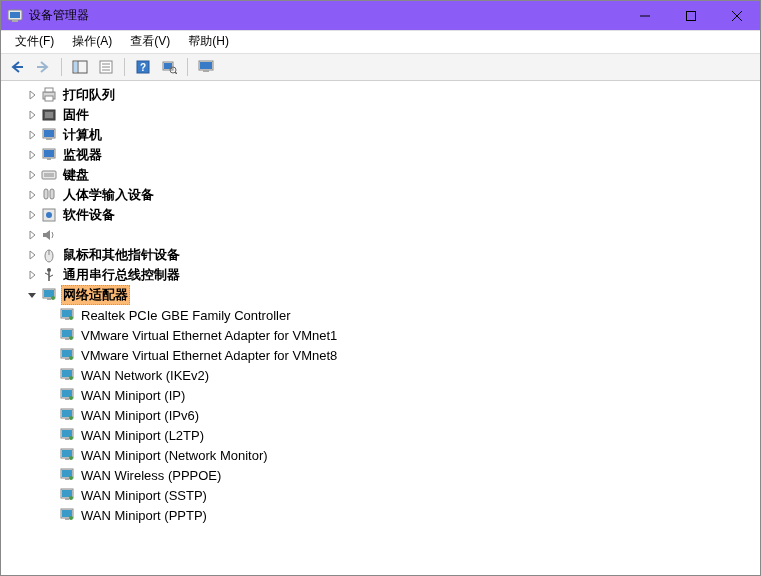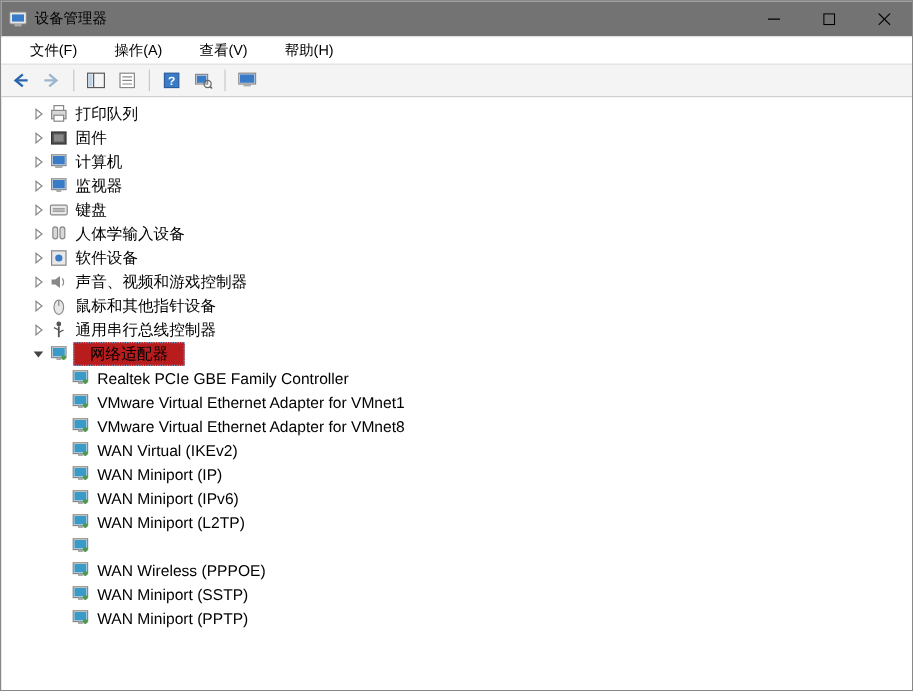--- a/index.html
+++ b/index.html
@@ -9,21 +9,21 @@
     font-size: 12px;
     background: #fff;
     color: #000;
     width: 761px;
     height: 576px;
     overflow: hidden;
     border: 1px solid #888;
   }
   .titlebar {
     height: 30px;
-    background: #737373;
+    background: #8b5cf6;
     display: flex;
     align-items: center;
     padding-left: 6px;
     border-bottom: 1px solid #e0e0e0;
   }
   .titlebar .app-icon {
     width: 16px; height: 16px;
     margin-right: 6px;
     display: inline-flex;
     align-items: center;
@@ -35,23 +35,22 @@
     width: 46px; height: 30px;
     display: flex; align-items: center; justify-content: center;
     font-family: "Segoe UI Symbol", sans-serif;
     font-size: 11px;
   }
   .win-btn.close { width: 46px; }
   .win-btn svg { display:block; }
   .menubar {
     height: 22px;
     display: flex;
-    align-items: center;
-    padding-left: 16px;
-    gap: 15px;
+    padding-left: 6px;
+    gap: 2px;
     background: #fff;
   }
   .menubar .menu-item {
     padding: 2px 8px;
     font-size: 12px;
   }
   .toolbar {
     height: 28px;
     background: #f4f4f4;
     border-top: 1px solid #e0e0e0;
@@ -92,25 +91,25 @@
   .node-icon {
     width: 16px; height: 16px;
     margin-right: 4px;
     display:flex; align-items:center; justify-content:center;
   }
   .node-label {
     font-size: 13px;
     padding: 1px 2px;
   }
   .node-label.selected {
-    background: #b91c1c;
+    background: #fdba74;
     border: 1px dotted #7aa7d8;
-    padding: 0 13px;
-  }
-  .indent-0 { padding-left: 16px; }
+    padding: 0 1px;
+  }
+  .indent-0 { padding-left: 16px; font-weight: bold; }
   .indent-1 { padding-left: 34px; }
   .indent-1 .expander { visibility: hidden; }
 </style>
 </head>
 <body>
 
 <div class="titlebar">
   <span class="app-icon">
     <svg width="16" height="16" viewBox="0 0 16 16">
       <rect x="1" y="2" width="14" height="10" rx="1" fill="#e8e8e8" stroke="#888"></rect>
@@ -296,21 +295,20 @@
         <span class="expander">
           <svg width="10" height="10">
             <path d="M3 1 L8 5 L3 9 Z" fill="none" stroke="#888"></path>
           </svg>
         </span>
         <span class="node-icon">
           <svg width="16" height="16" viewBox="0 0 16 16">
             <use href="#ico-sound"></use>
           </svg>
         </span>
-        <span class="node-label">声音、视频和游戏控制器</span>
       </div>
       <div class="tree-row indent-0">
         <span class="expander">
           <svg width="10" height="10">
             <path d="M3 1 L8 5 L3 9 Z" fill="none" stroke="#888"></path>
           </svg>
         </span>
         <span class="node-icon">
           <svg width="16" height="16" viewBox="0 0 16 16">
             <use href="#ico-mouse"></use>
@@ -371,21 +369,21 @@
         </span>
         <span class="node-label">VMware Virtual Ethernet Adapter for VMnet8</span>
       </div>
       <div class="tree-row indent-1">
         <span class="expander"></span>
         <span class="node-icon">
           <svg width="16" height="16" viewBox="0 0 16 16">
             <use href="#ico-network"></use>
           </svg>
         </span>
-        <span class="node-label">WAN Virtual (IKEv2)</span>
+        <span class="node-label">WAN Network (IKEv2)</span>
       </div>
       <div class="tree-row indent-1">
         <span class="expander"></span>
         <span class="node-icon">
           <svg width="16" height="16" viewBox="0 0 16 16">
             <use href="#ico-network"></use>
           </svg>
         </span>
         <span class="node-label">WAN Miniport (IP)</span>
       </div>
@@ -407,20 +405,21 @@
         </span>
         <span class="node-label">WAN Miniport (L2TP)</span>
       </div>
       <div class="tree-row indent-1">
         <span class="expander"></span>
         <span class="node-icon">
           <svg width="16" height="16" viewBox="0 0 16 16">
             <use href="#ico-network"></use>
           </svg>
         </span>
+        <span class="node-label">WAN Miniport (Network Monitor)</span>
       </div>
       <div class="tree-row indent-1">
         <span class="expander"></span>
         <span class="node-icon">
           <svg width="16" height="16" viewBox="0 0 16 16">
             <use href="#ico-network"></use>
           </svg>
         </span>
         <span class="node-label">WAN Wireless (PPPOE)</span>
       </div>

